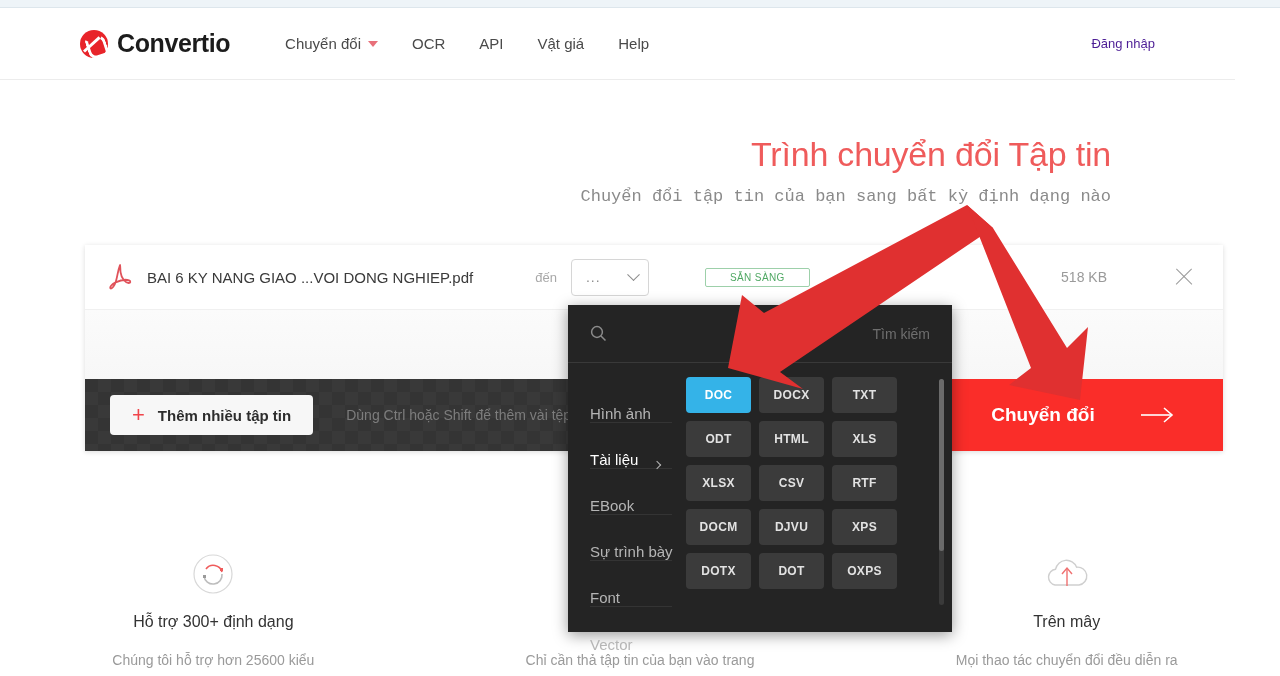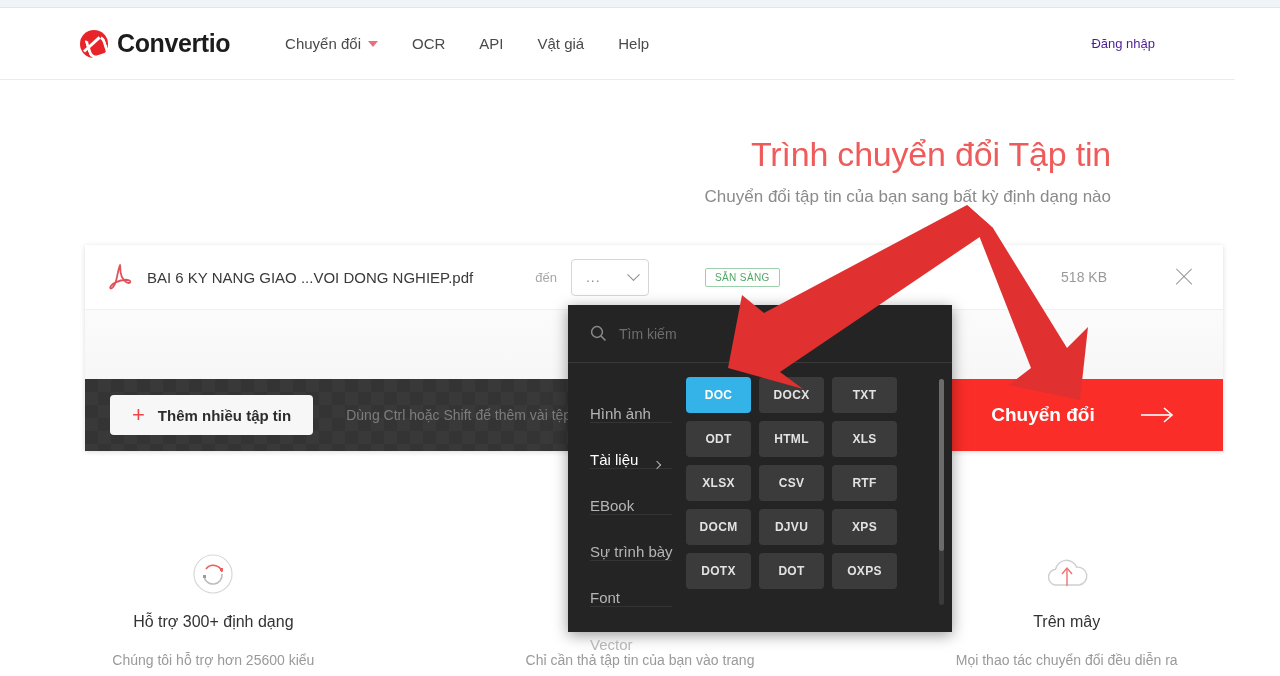--- a/index.html
+++ b/index.html
@@ -65,21 +65,21 @@
     font-size: 15px; color: #5bbcd9;
     border: 1px solid #bfe0ea; border-radius: 4px;
     padding: 10px 22px; background: #fff; cursor: pointer; white-space: nowrap;
   }
 
   
   .hero { position: absolute; top: 135px; left: 0; width: 1111px; text-align: right; }
   .hero-title {
     font-size: 34px; color: #ef5b5b; font-weight: normal; letter-spacing: -0.2px;
   }
-  .hero-sub { font-size: 17px; color: #8a8a8a; margin-top: 13px; }
+  .hero-sub { font-size: 17px; color: #8a8a8a; margin-top: 13px; font-family: Liberation Mono, monospace; }
 
   
   .converter {
     position: absolute; top: 245px; left: 85px;
     width: 1138px; background: #fff;
     box-shadow: 0 1px 5px rgba(0,0,0,0.14);
   }
   .file-row {
     height: 64px; display: flex; align-items: center;
     padding: 0 22px; background: #fff; position: relative;
@@ -99,21 +99,21 @@
     padding: 0 10px 0 14px; cursor: pointer;
   }
   .format-select .sel-val { font-size: 14px; color: #8d8d8d; letter-spacing: 1px; }
   .sel-chevron {
     width: 9px; height: 9px; border-right: 1.6px solid #8d8d8d;
     border-bottom: 1.6px solid #8d8d8d; transform: rotate(45deg) translate(-2px,-2px);
   }
   .status-badge {
     margin-left: 56px; font-size: 10px; color: #4fa863;
     border: 1px solid #9dd0aa; border-radius: 2px;
-    padding: 3px 9px; letter-spacing: 0.4px; white-space: nowrap;
+    padding: 3px 24px; letter-spacing: 0.4px; white-space: nowrap;
   }
   .file-size {
     position: absolute; right: 116px; font-size: 14px; color: #9a9a9a;
   }
   .remove-x {
     position: absolute; right: 28px; width: 22px; height: 22px; cursor: pointer;
   }
   .remove-x::before, .remove-x::after {
     content: ""; position: absolute; left: 0; top: 10px;
     width: 22px; height: 1.4px; background: #9a9a9a;
@@ -174,20 +174,21 @@
   }
   .panel-search {
     height: 58px; display: flex; align-items: center;
     padding: 0 22px; border-bottom: 1px solid #393939; flex: none;
   }
   .search-icon { margin-right: 12px; display: block; }
   .search-input {
     background: transparent; border: none; outline: none;
     font-size: 14px; color: #bef264; font-family: "Liberation Sans", sans-serif;
     width: 100%;
+    text-align: right;
   }
   .search-input::placeholder { color: #6e6e6e; }
 
   .panel-body { display: flex; flex: 1; min-height: 0; }
   .cat-list {
     width: 104px; flex: none; padding: 14px 0 0 22px;
   }
   .cat-item {
     font-size: 15px; color: #b5b5b5; height: 46px;
     display: flex; align-items: flex-end; justify-content: space-between;

